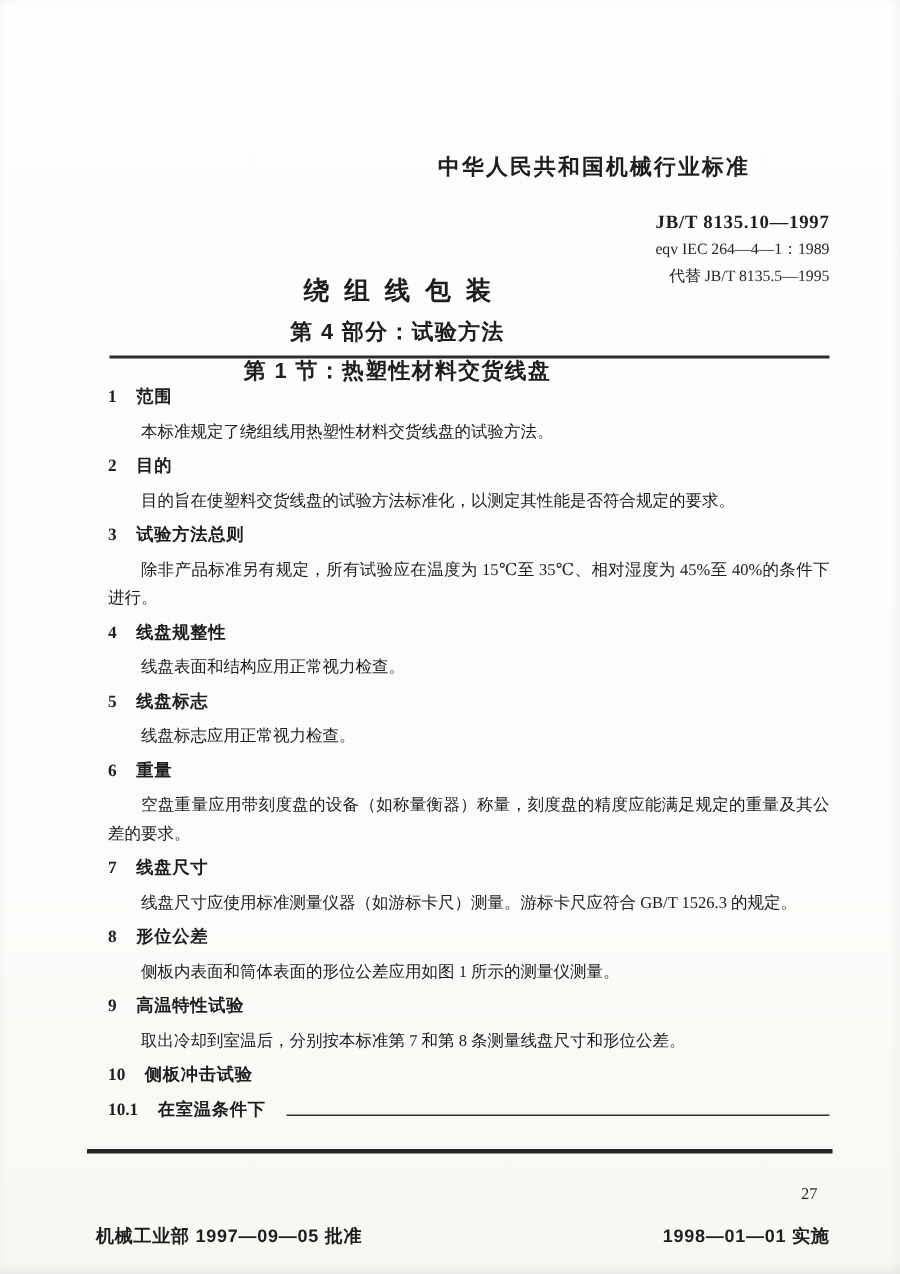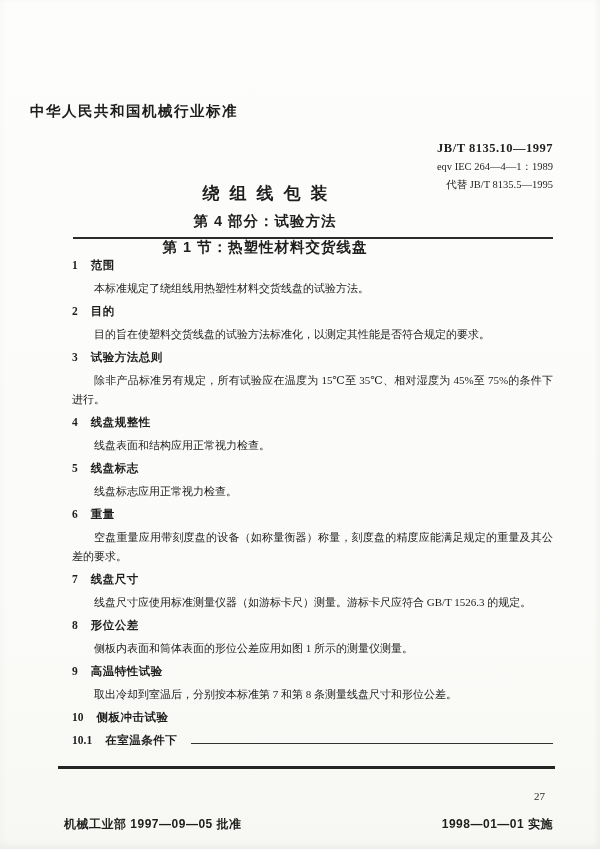--- a/index.html
+++ b/index.html
@@ -10,21 +10,21 @@
     margin:0 auto;
     background:linear-gradient(180deg,#fdfdfc 0%, #fbfbf9 70%, #f7f7f4 100%);
     box-shadow: inset 0 -4px 8px rgba(0,0,0,0.04), inset -3px 0 6px rgba(0,0,0,0.02);
     color:#1e1e1e;
     font-family:"Liberation Serif","DejaVu Serif",serif;
     overflow:hidden;
   }
   
   .std-class {
     position:absolute; top:102px; left:30px; width:470px;
-    text-align:left;
+    text-align:right;
     font-family:"Liberation Sans","DejaVu Sans",sans-serif;
     font-weight:bold; font-size:14.5px; letter-spacing:1.5px;
   }
   .title-block {
     position:absolute; top:148px; left:30px; width:470px; text-align:center;
     font-family:"Liberation Sans","DejaVu Sans",sans-serif;
     font-weight:bold;
   }
   .title-main { font-size:17px; letter-spacing:10px; padding-left:10px;margin-top:34px; }
   .title-part { font-size:14.5px; margin-top:7px; letter-spacing:1px; }
@@ -107,21 +107,21 @@
           <span class="sec-no">2</span>
           <span class="sec-title">目的</span>
         </div>
         <p class="sec-para">目的旨在使塑料交货线盘的试验方法标准化，以测定其性能是否符合规定的要求。</p>
       </section>
       <section>
         <div class="section-heading">
           <span class="sec-no">3</span>
           <span class="sec-title">试验方法总则</span>
         </div>
-        <p class="sec-para">除非产品标准另有规定，所有试验应在温度为 15℃至 35℃、相对湿度为 45%至 75%的条件下进行。</p>
+        <p class="sec-para">除非产品标准另有规定，所有试验应在温度为 15℃至 35℃、相对湿度为 45%至 40%的条件下进行。</p>
       </section>
       <section>
         <div class="section-heading">
           <span class="sec-no">4</span>
           <span class="sec-title">线盘规整性</span>
         </div>
         <p class="sec-para">线盘表面和结构应用正常视力检查。</p>
       </section>
       <section>
         <div class="section-heading">

